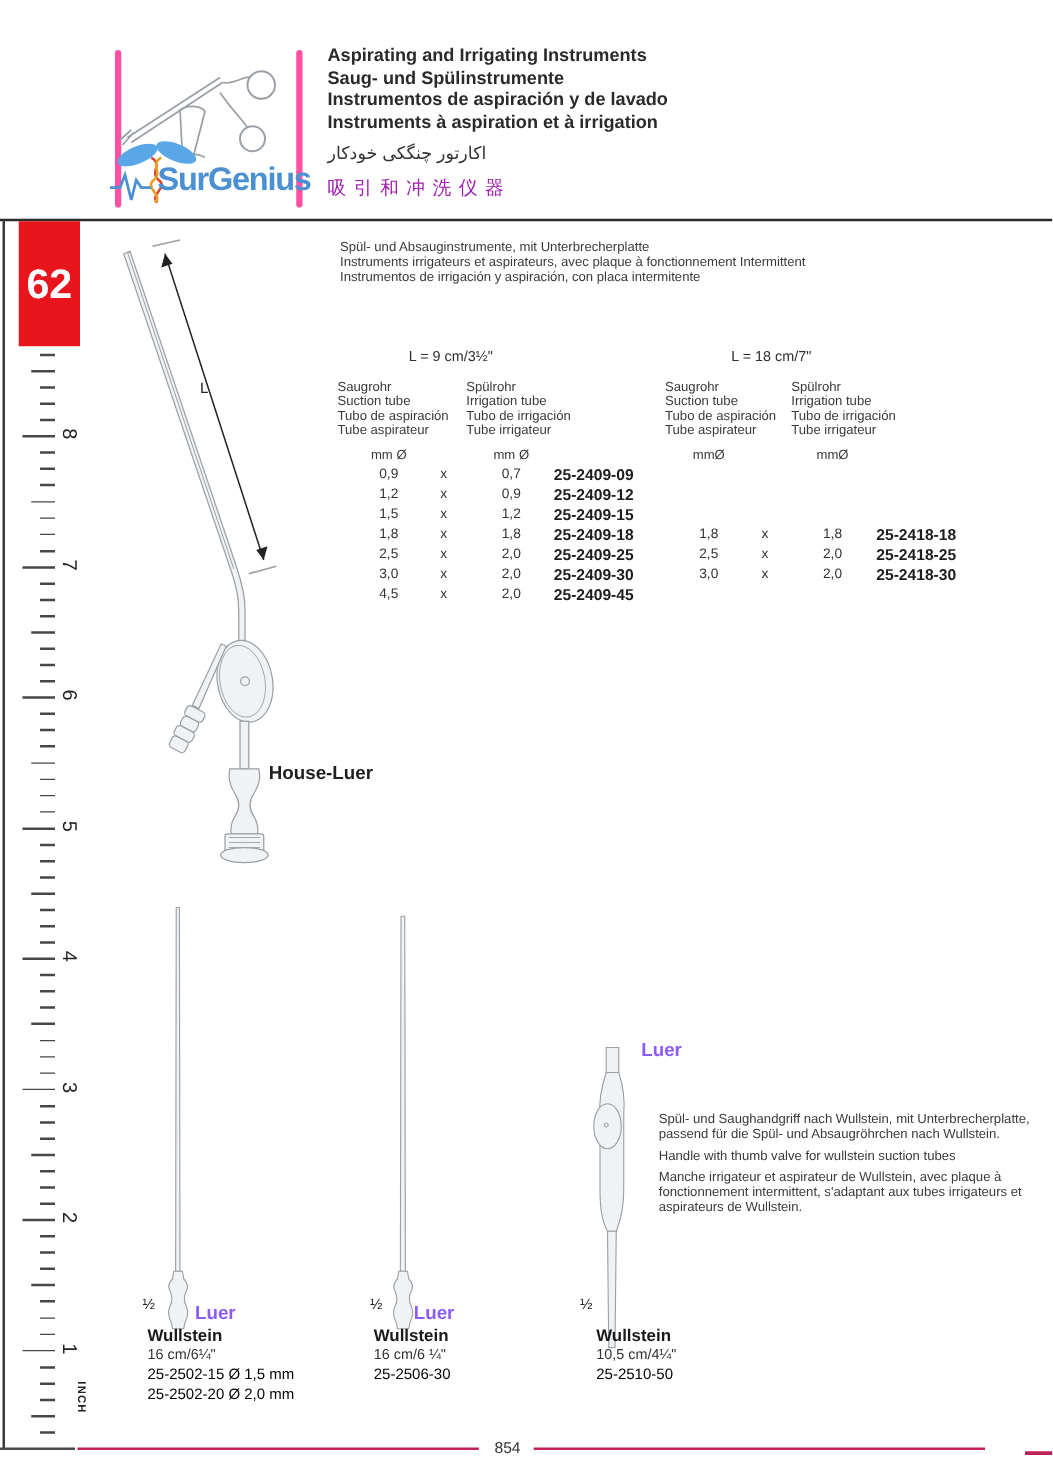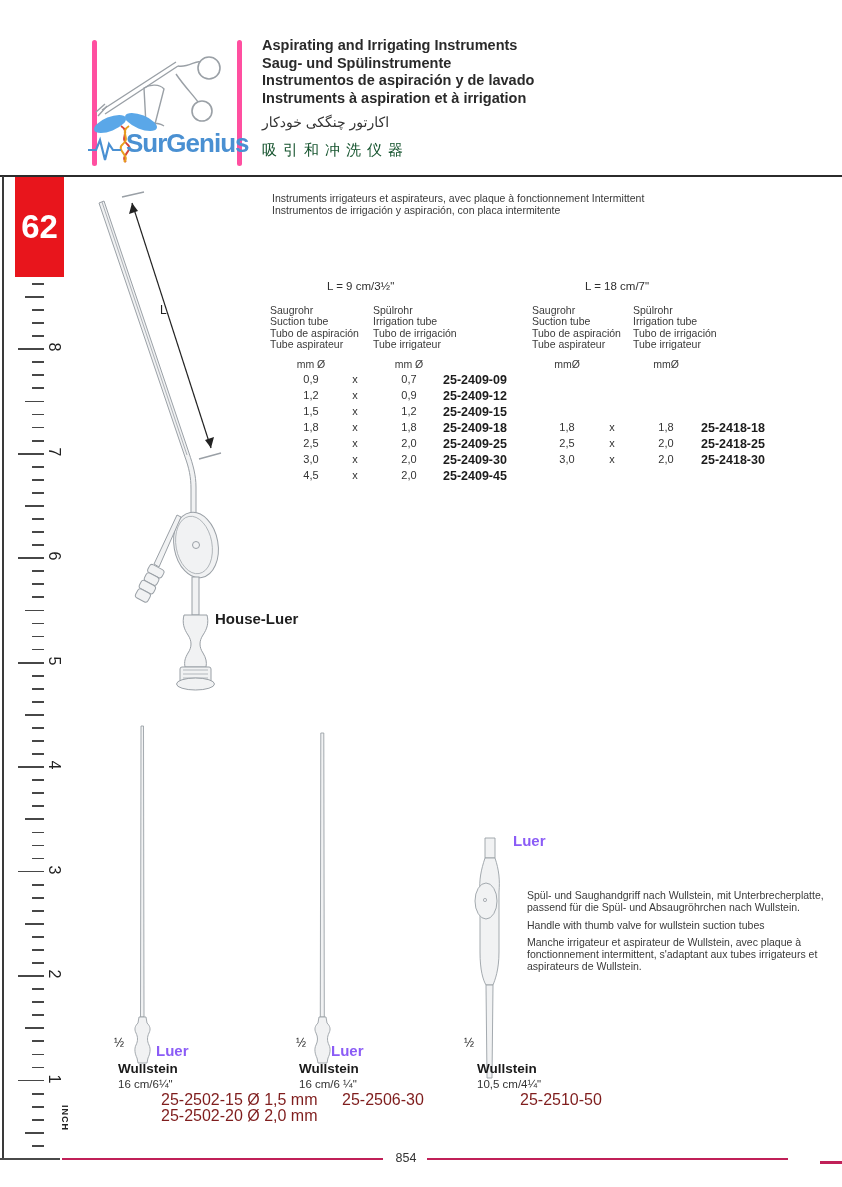--- a/index.html
+++ b/index.html
@@ -8,21 +8,21 @@
   #page { position:relative; width:842px; height:1187px; background:#fff; overflow:hidden; }
 
   .abs { position:absolute; }
 
   
   #logo-box { left:88px; top:38px; width:160px; height:132px; }
   .logo-bar { position:absolute; top:2px; width:5px; height:126px; background:#ff4fa0; border-radius:3px; }
   #brand-text { position:absolute; left:38px; top:90px; font-size:26px; font-weight:bold; color:#4a90d2; letter-spacing:-1px; }
   #titles { left:262px; top:37px; font-size:14.5px; font-weight:bold; line-height:17.6px; color:#2a2a2a; white-space:nowrap; }
   #title-fa { left:262px; top:114px; font-size:14px; color:#333; direction:rtl; text-align:left; width:160px; }
-  #title-zh { left:262px; top:141px; font-size:15px; letter-spacing:6px; color:#14532d; }
+  #title-zh { left:262px; top:141px; font-size:15px; letter-spacing:6px; color:#a21caf; }
   #header-rule { left:0; top:175px; width:842px; height:2px; background:#2b2b2b; }
   #left-edge { left:2px; top:176px; width:1.5px; height:984px; background:#3a3a3a; }
 
   
   #page-tab { left:15px; top:177px; width:49px; height:100px; background:#e8151c; color:#fff;
               display:flex; align-items:center; justify-content:center; font-size:33px; font-weight:bold; }
   .tick { position:absolute; height:1.8px; background:#474747; }
   .tick.l { left:18px; width:26px; }
   .tick.m { left:25px; width:19px; }
   .tick.s { left:32px; width:12px; }
@@ -48,21 +48,21 @@
   #house-luer-label { left:215px; top:610px; font-size:15px; font-weight:bold; color:#1e1e1e; }
   #dim-label { left:160px; top:303px; font-size:12px; color:#222; }
 
   
   .small-desc { font-size:10.5px; line-height:13px; color:#3a3a3a; white-space:nowrap; }
   .half { font-size:12px; color:#222; }
   .luer-lbl { font-size:15px; font-weight:bold; color:#8b5cf6; }
   .prod { white-space:nowrap; }
   .prod .pname { font-size:13.5px; font-weight:bold; color:#1a1a1a; line-height:17px; }
   .prod .psize { font-size:11.5px; color:#333; line-height:15px; }
-  .prod .pitem { font-size:16px; color:#7f1d1d; line-height:15.5px;margin-left:43px; }
+  .prod .pitem { font-size:12px; color:#000000; line-height:15.5px; }
   #right-desc { left:527px; top:890px; width:308px; font-size:10.5px; line-height:11.8px; color:#3a3a3a; }
   #right-desc .para { margin-bottom:6px; }
 
   
   .footer-line { position:absolute; height:1.6px; background:#c02058; }
   #footer-num { left:385px; top:1151px; width:42px; text-align:center; font-size:12.5px; color:#333; }
   #footer-dark { left:0; top:1158px; width:60px; height:1.6px; background:#4a4a4a; position:absolute; }
 
   svg { position:absolute; overflow:visible; }
   .ln { stroke:#9aa0a6; fill:none; }
@@ -209,20 +209,21 @@
     <rect class="fill-lt" stroke-width="1" x="97" y="392" width="7" height="38"></rect>
     <path class="fill-lt" stroke-width="1" d="M89,430 L112,430 C114,438 112,444 108,450 C104,456 104,462 108,468 C111,473 112,477 111,482 L90,482 C89,477 90,473 93,468 C97,462 97,456 93,450 C89,444 87,438 89,430 Z"></path>
     <rect class="fill-lt" stroke-width="1" x="85" y="482" width="31" height="16" rx="2"></rect>
     <path class="ln" stroke-width="0.7" d="M88,485 h25 M88,489 h25 M88,493 h25"></path>
     <ellipse class="fill-lt" stroke-width="1" cx="100.5" cy="499" rx="19" ry="6"></ellipse>
   </svg>
   <span class="abs" id="dim-label">L</span>
   <span class="abs" id="house-luer-label">House-Luer</span>
 
   <div class="abs" id="desc-top">
+    <span style="display:block">Spül- und Absauginstrumente, mit Unterbrecherplatte</span>
     <span style="display:block">Instruments irrigateurs et aspirateurs, avec plaque à fonctionnement Intermittent</span>
     <span style="display:block">Instrumentos de irrigación y aspiración, con placa intermitente</span>
   </div>
 
   <span class="abs len-label" id="len-left">L = 9 cm/3½"</span>
   <span class="abs len-label" id="len-right">L = 18 cm/7"</span>
 
   <div class="abs col-head" style="left:270px; top:305px;">
     <span style="display:block">Saugrohr</span>
     <span style="display:block">Suction tube</span>

